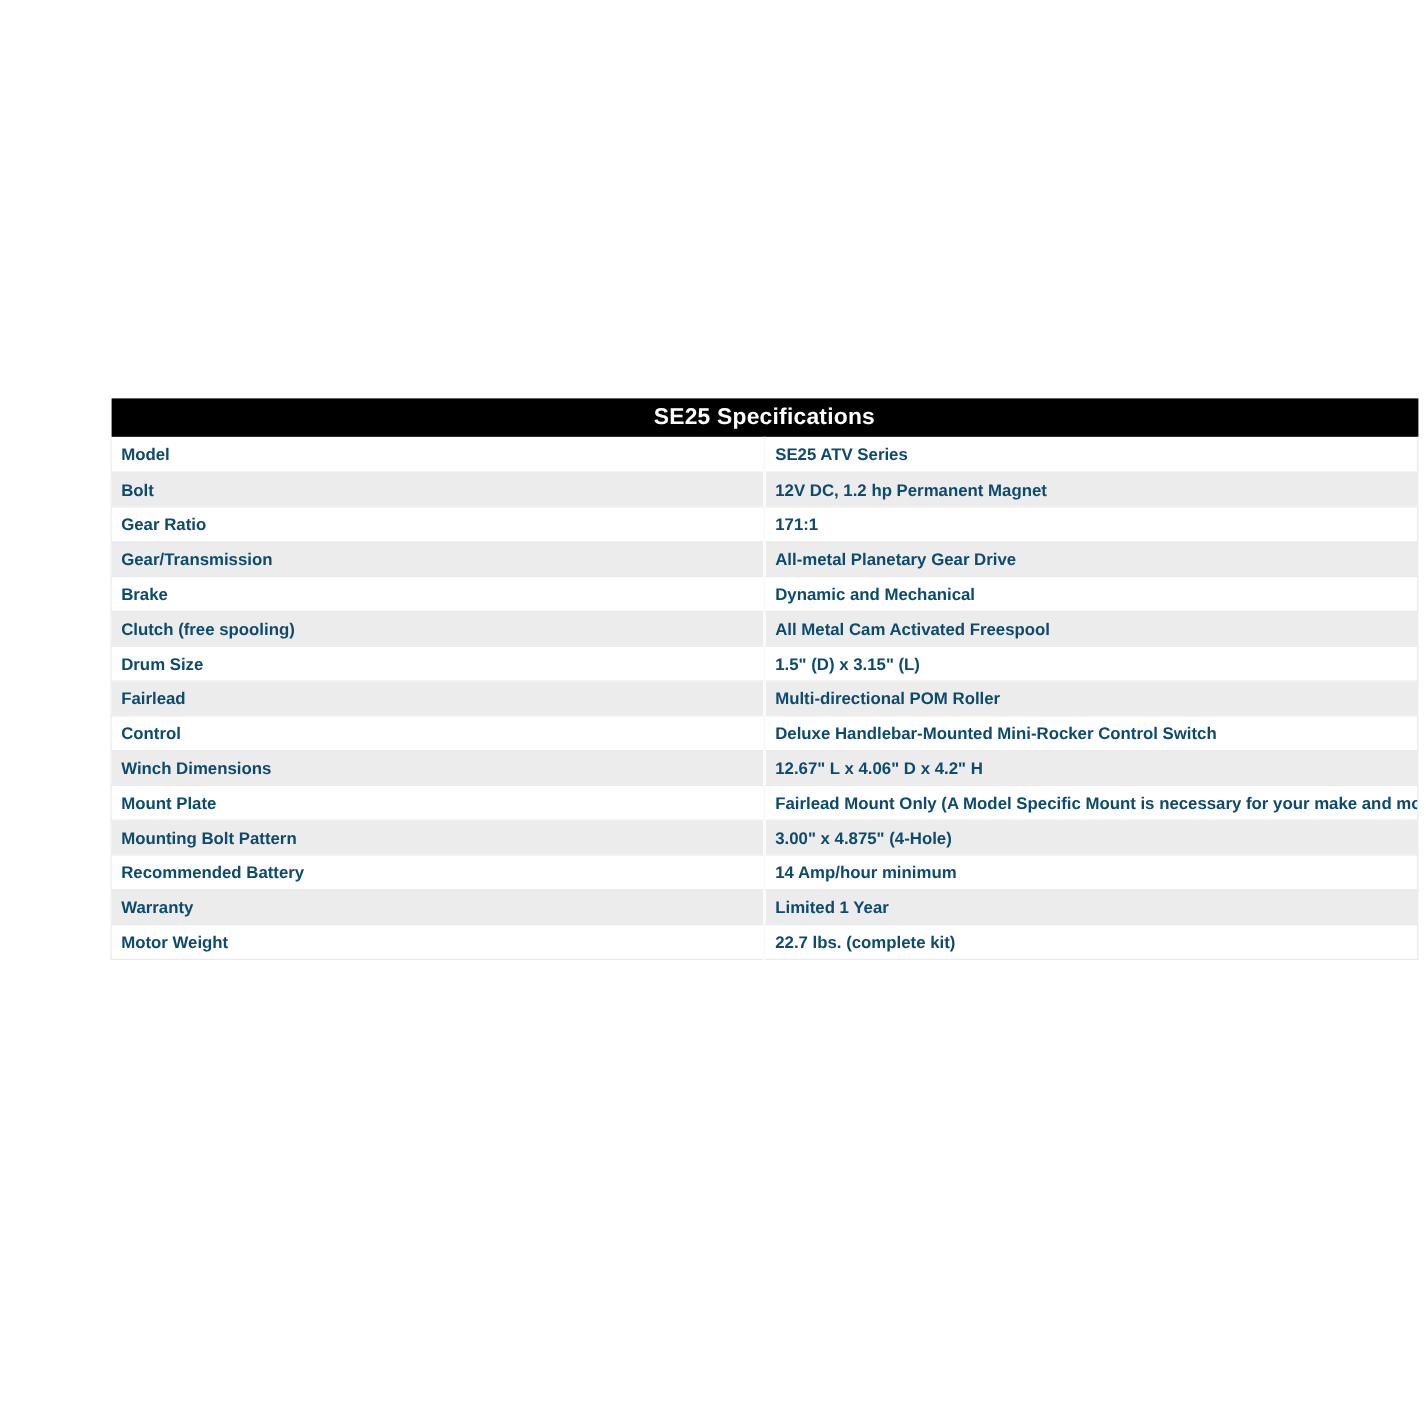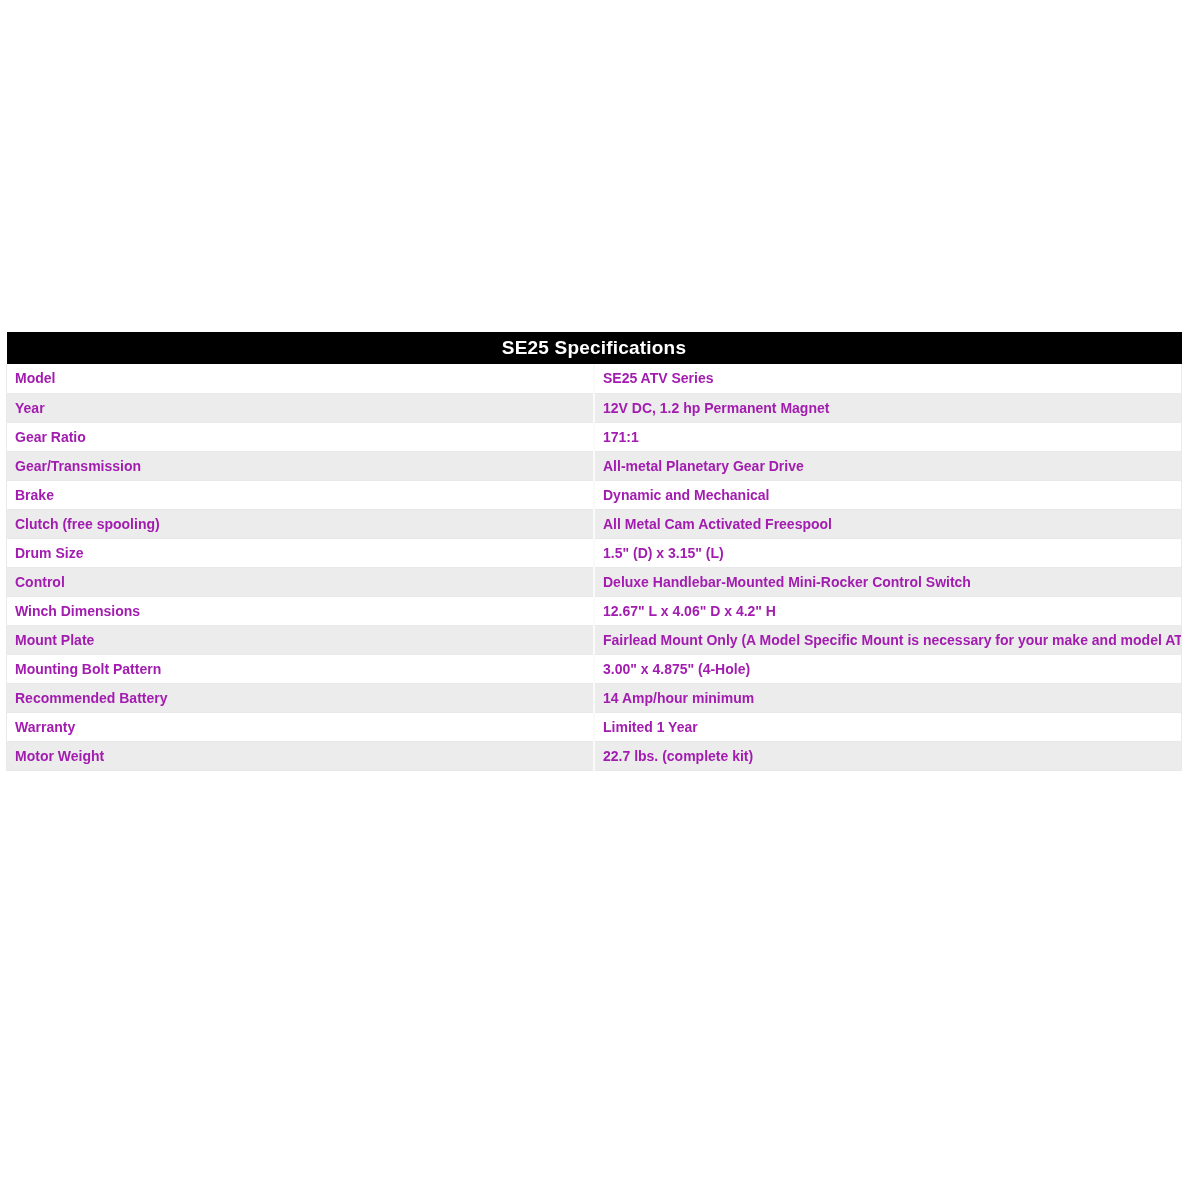--- a/index.html
+++ b/index.html
@@ -1,15 +1,15 @@
 <!DOCTYPE html>
 <html><head>
 <meta charset="utf-8">
 <style>
-  * { box-sizing: border-box; }
+  * { box-sizing: border-box; padding-left: 43px; }
   html, body {
     margin: 0;
     padding: 0;
     background: #ffffff;
     width: 1188px;
     height: 1188px;
     font-family: "Liberation Sans", sans-serif;
   }
   .page {
     width: 1188px;
@@ -33,21 +33,21 @@
     height: 32px;
     text-align: center;
     vertical-align: middle;
     padding: 0;
     letter-spacing: 0.2px;
   }
   table.spec-table td {
     height: 29px;
     font-size: 14px;
     font-weight: bold;
-    color: #a21caf;
+    color: #0c4a6e;
     vertical-align: middle;
     padding: 0 6px 0 8px;
     border-bottom: 1px solid #e9e9e9;
     white-space: nowrap;
     overflow: hidden;
   }
   table.spec-table tr {
     background: #ffffff;
   }
   table.spec-table tbody tr:nth-child(even) {
@@ -72,21 +72,21 @@
         <tr>
           <th class="title-cell" colspan="2">SE25 Specifications</th>
         </tr>
       </thead>
       <tbody id="spec-body">
           <tr>
             <td class="label-cell">Model</td>
             <td class="value-cell">SE25 ATV Series</td>
           </tr>
           <tr>
-            <td class="label-cell">Year</td>
+            <td class="label-cell">Bolt</td>
             <td class="value-cell">12V DC, 1.2 hp Permanent Magnet</td>
           </tr>
           <tr>
             <td class="label-cell">Gear Ratio</td>
             <td class="value-cell">171:1</td>
           </tr>
           <tr>
             <td class="label-cell">Gear/Transmission</td>
             <td class="value-cell">All-metal Planetary Gear Drive</td>
           </tr>
@@ -94,20 +94,24 @@
             <td class="label-cell">Brake</td>
             <td class="value-cell">Dynamic and Mechanical</td>
           </tr>
           <tr>
             <td class="label-cell">Clutch (free spooling)</td>
             <td class="value-cell">All Metal Cam Activated Freespool</td>
           </tr>
           <tr>
             <td class="label-cell">Drum Size</td>
             <td class="value-cell">1.5" (D) x 3.15" (L)</td>
+          </tr>
+          <tr>
+            <td class="label-cell">Fairlead</td>
+            <td class="value-cell">Multi-directional POM Roller</td>
           </tr>
           <tr>
             <td class="label-cell">Control</td>
             <td class="value-cell">Deluxe Handlebar-Mounted Mini-Rocker Control Switch</td>
           </tr>
           <tr>
             <td class="label-cell">Winch Dimensions</td>
             <td class="value-cell">12.67" L x 4.06" D x 4.2" H</td>
           </tr>
           <tr>

